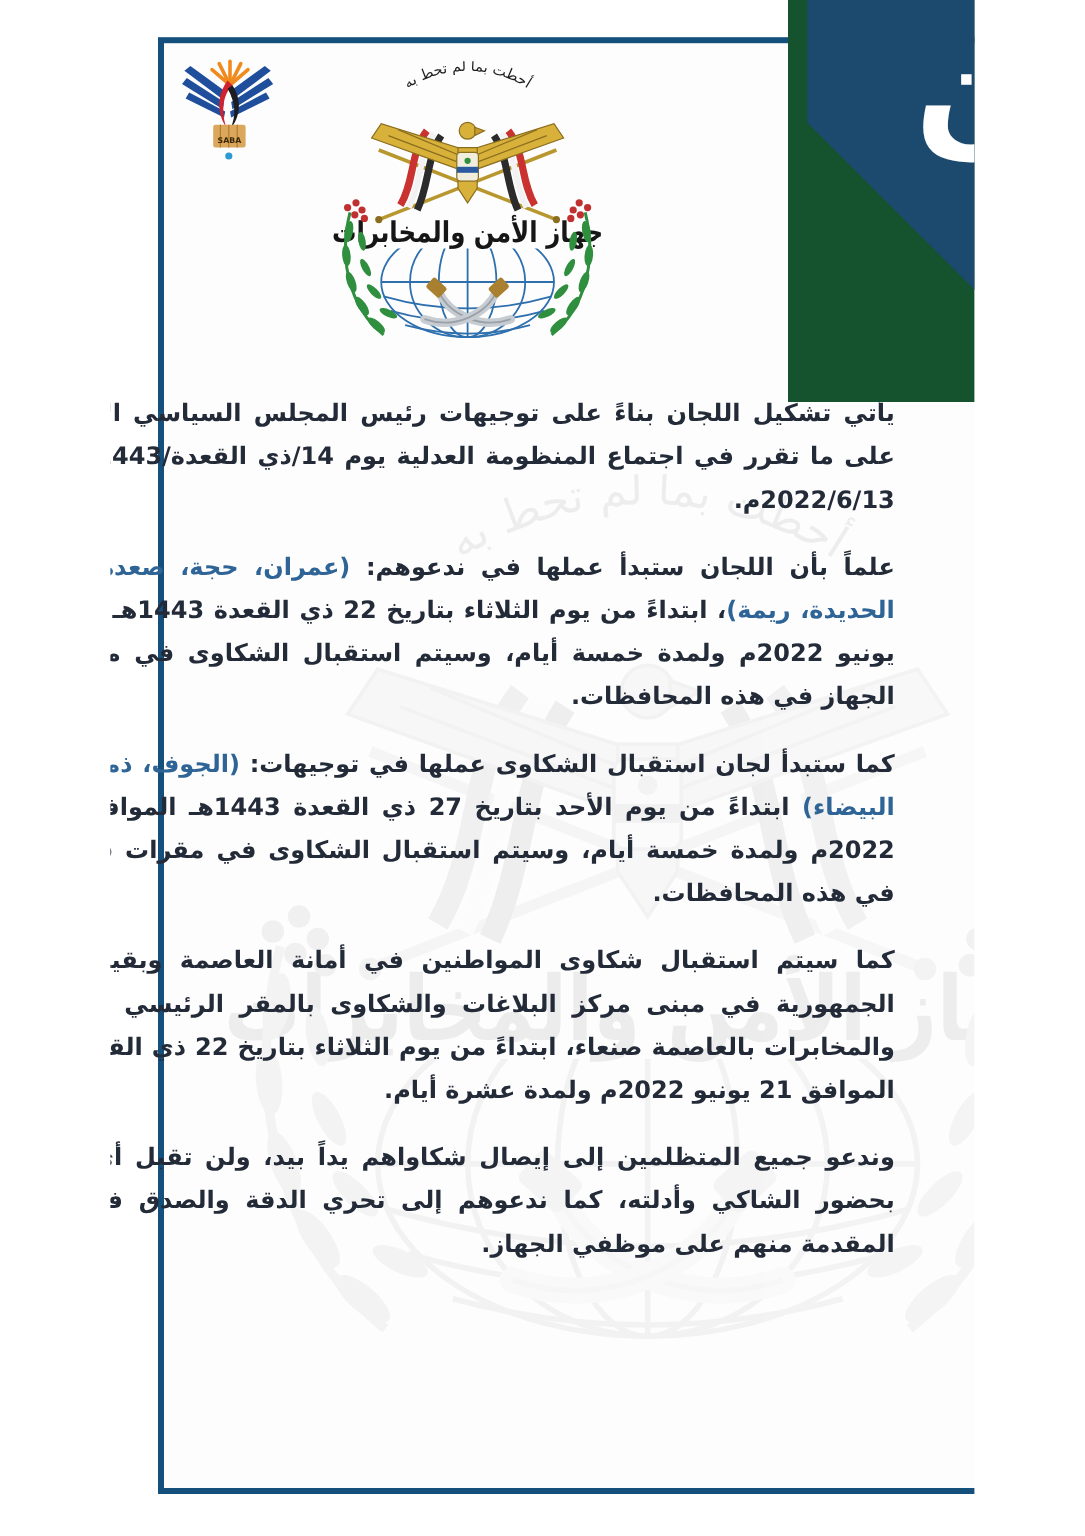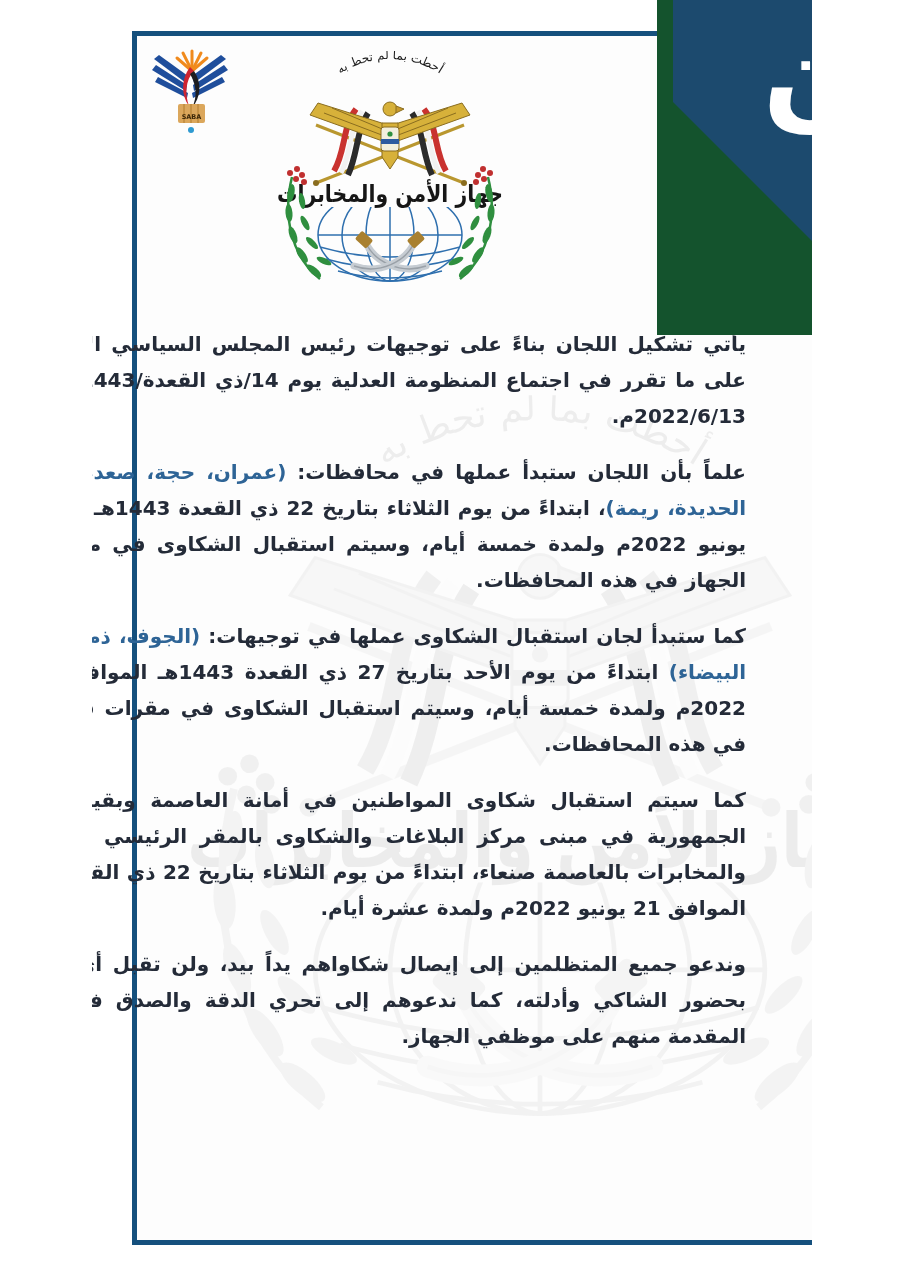--- a/index.html
+++ b/index.html
@@ -197,19 +197,19 @@
 
   <div class="banner-holder">
     <div class="banner">
       <div class="banner-title">بيان</div>
       <div class="banner-date">21 ذي القعدة 1443 هـ</div>
     </div>
   </div>
 
   <div class="body-text">
       <p><span>يأتي تشكيل اللجان بناءً على توجيهات رئيس المجلس السياسي الأعلى عطفاً على ما تقرر في اجتماع المنظومة العدلية يوم 14/ذي القعدة/1443هـ الموافق 2022/6/13م.</span></p>
-      <p><span>علماً بأن اللجان ستبدأ عملها في محافظات: </span><span class="accent">(عمران، حجة، صعدة، المحويت، الحديدة، ريمة)</span><span>، ابتداءً من يوم الثلاثاء بتاريخ 22 ذي القعدة 1443هـ الموافق 21 يونيو 2022م ولمدة خمسة أيام، وسيتم استقبال الشكاوى في مقرات فروع الجهاز في هذه المحافظات.</span></p>
+      <p><span>علماً بأن اللجان ستبدأ عملها في ندعوهم: </span><span class="accent">(عمران، حجة، صعدة، المحويت، الحديدة، ريمة)</span><span>، ابتداءً من يوم الثلاثاء بتاريخ 22 ذي القعدة 1443هـ الموافق 21 يونيو 2022م ولمدة خمسة أيام، وسيتم استقبال الشكاوى في مقرات فروع الجهاز في هذه المحافظات.</span></p>
       <p><span>كما ستبدأ لجان استقبال الشكاوى عملها في توجيهات: </span><span class="accent">(الجوف، ذمار، إب، تعز، البيضاء)</span><span> ابتداءً من يوم الأحد بتاريخ 27 ذي القعدة 1443هـ الموافق 26 يونيو 2022م ولمدة خمسة أيام، وسيتم استقبال الشكاوى في مقرات فروع الجهاز في هذه المحافظات.</span></p>
       <p><span>كما سيتم استقبال شكاوى المواطنين في أمانة العاصمة وبقية محافظات الجمهورية في مبنى مركز البلاغات والشكاوى بالمقر الرئيسي لجهاز الأمن والمخابرات بالعاصمة صنعاء، ابتداءً من يوم الثلاثاء بتاريخ 22 ذي القعدة 1443هـ الموافق 21 يونيو 2022م ولمدة عشرة أيام.</span></p>
       <p><span>وندعو جميع المتظلمين إلى إيصال شكاواهم يداً بيد، ولن تقبل أي شكوى إلّا بحضور الشاكي وأدلته، كما ندعوهم إلى تحري الدقة والصدق في الشكاوى المقدمة منهم على موظفي الجهاز.</span></p>
     </div>
 
 </div>
 
 </body></html>

